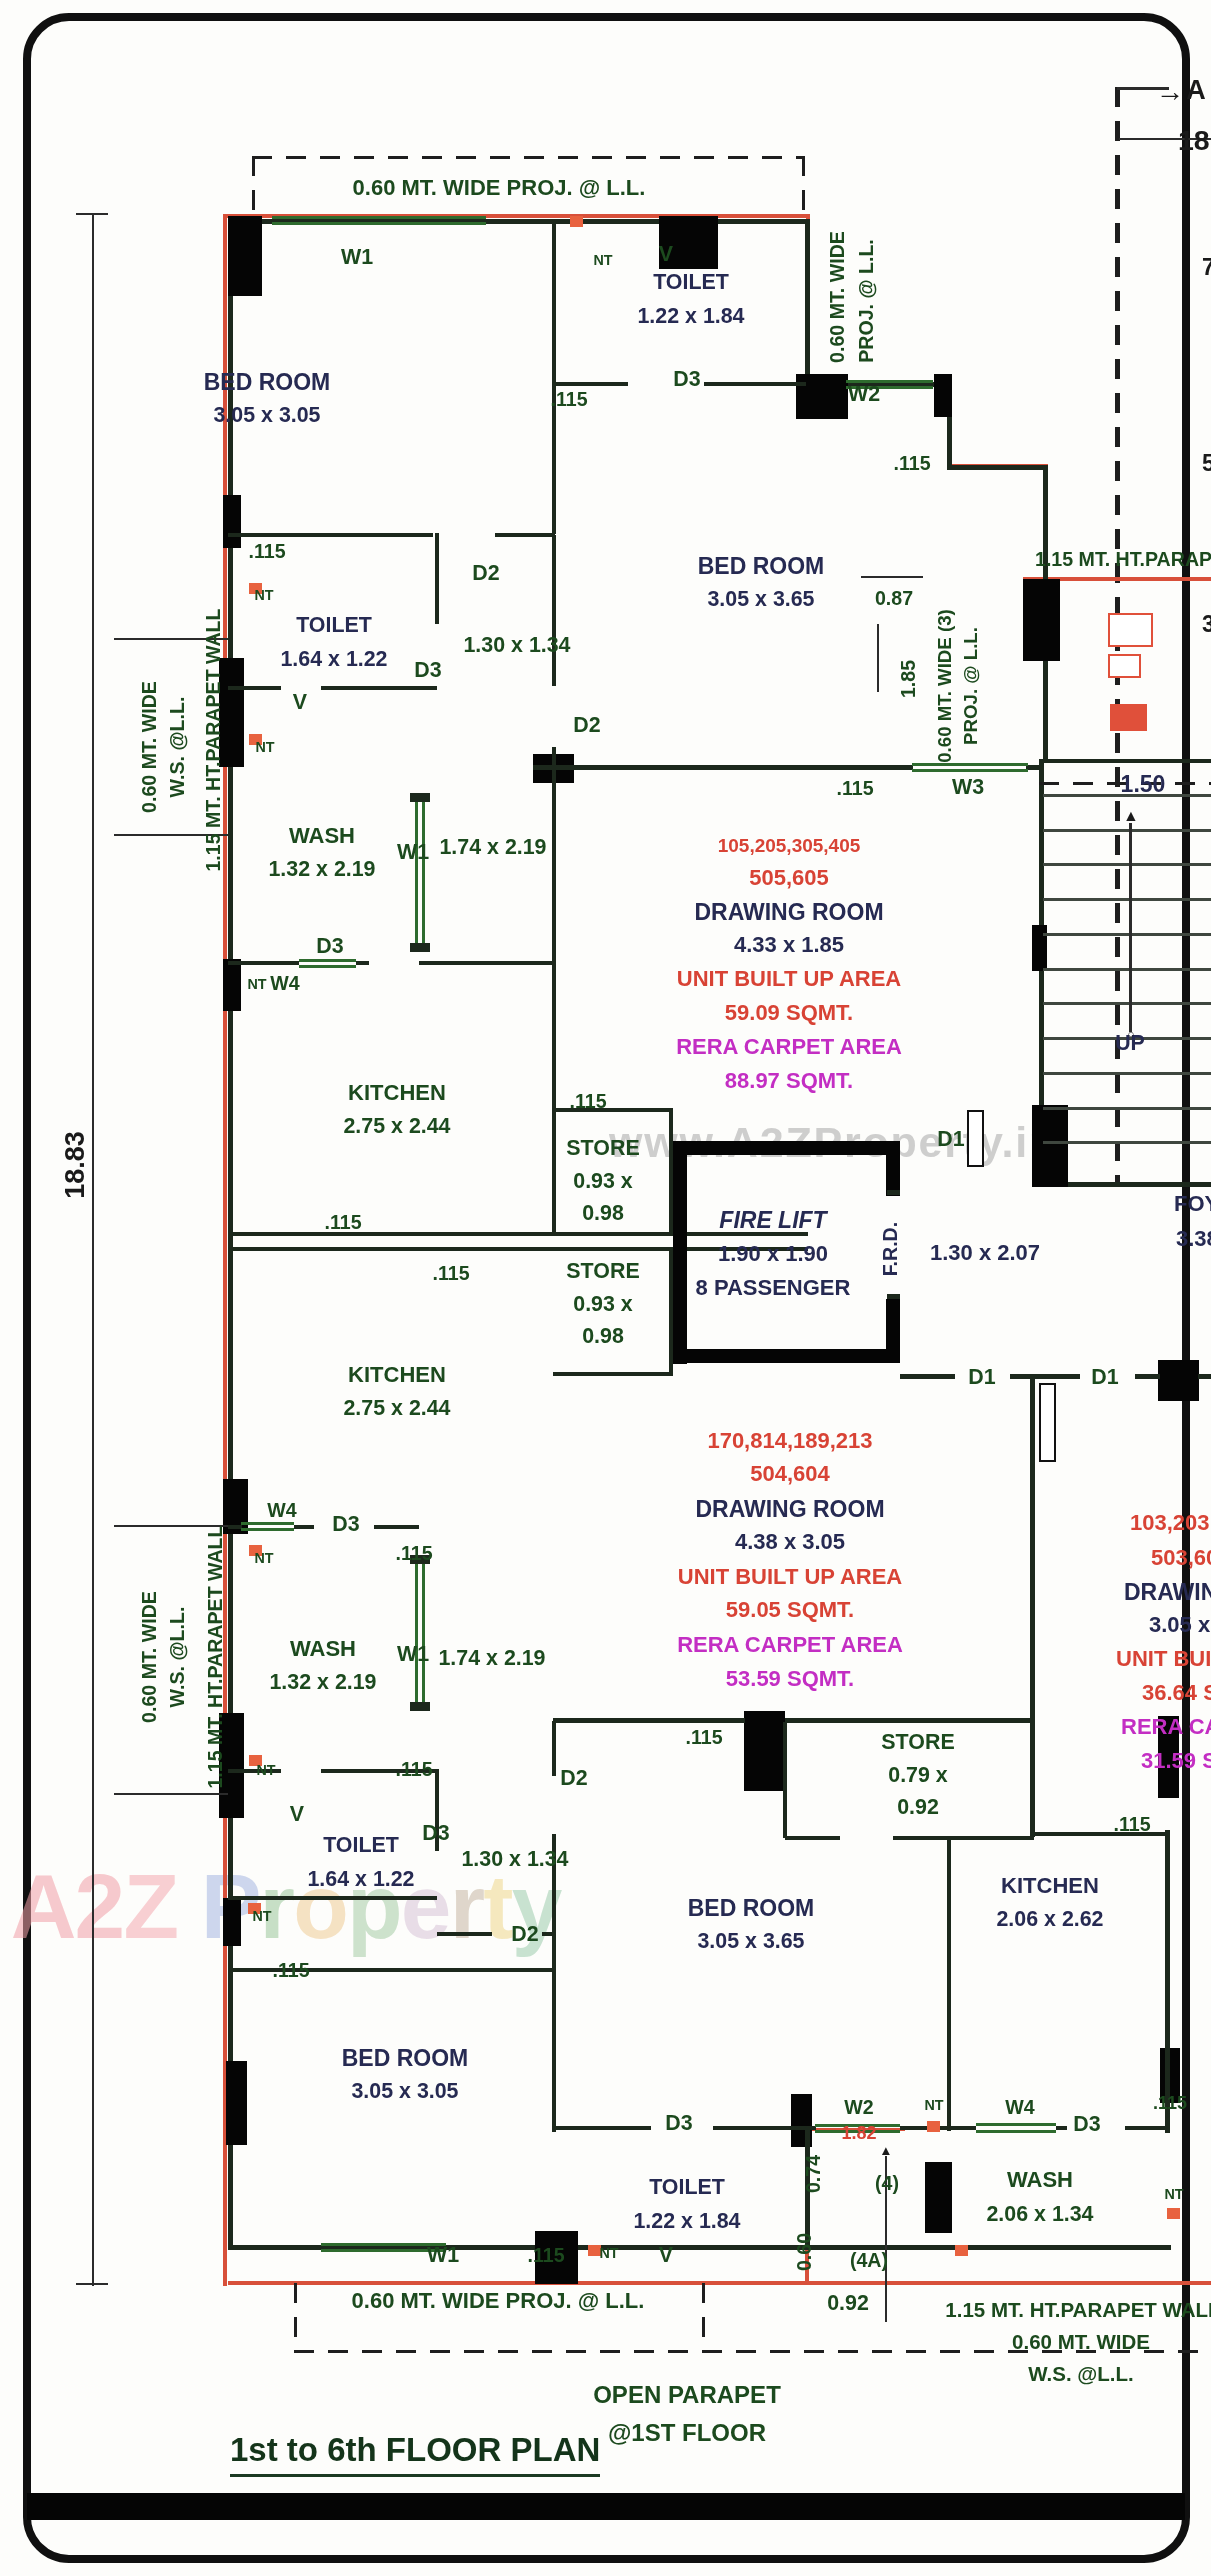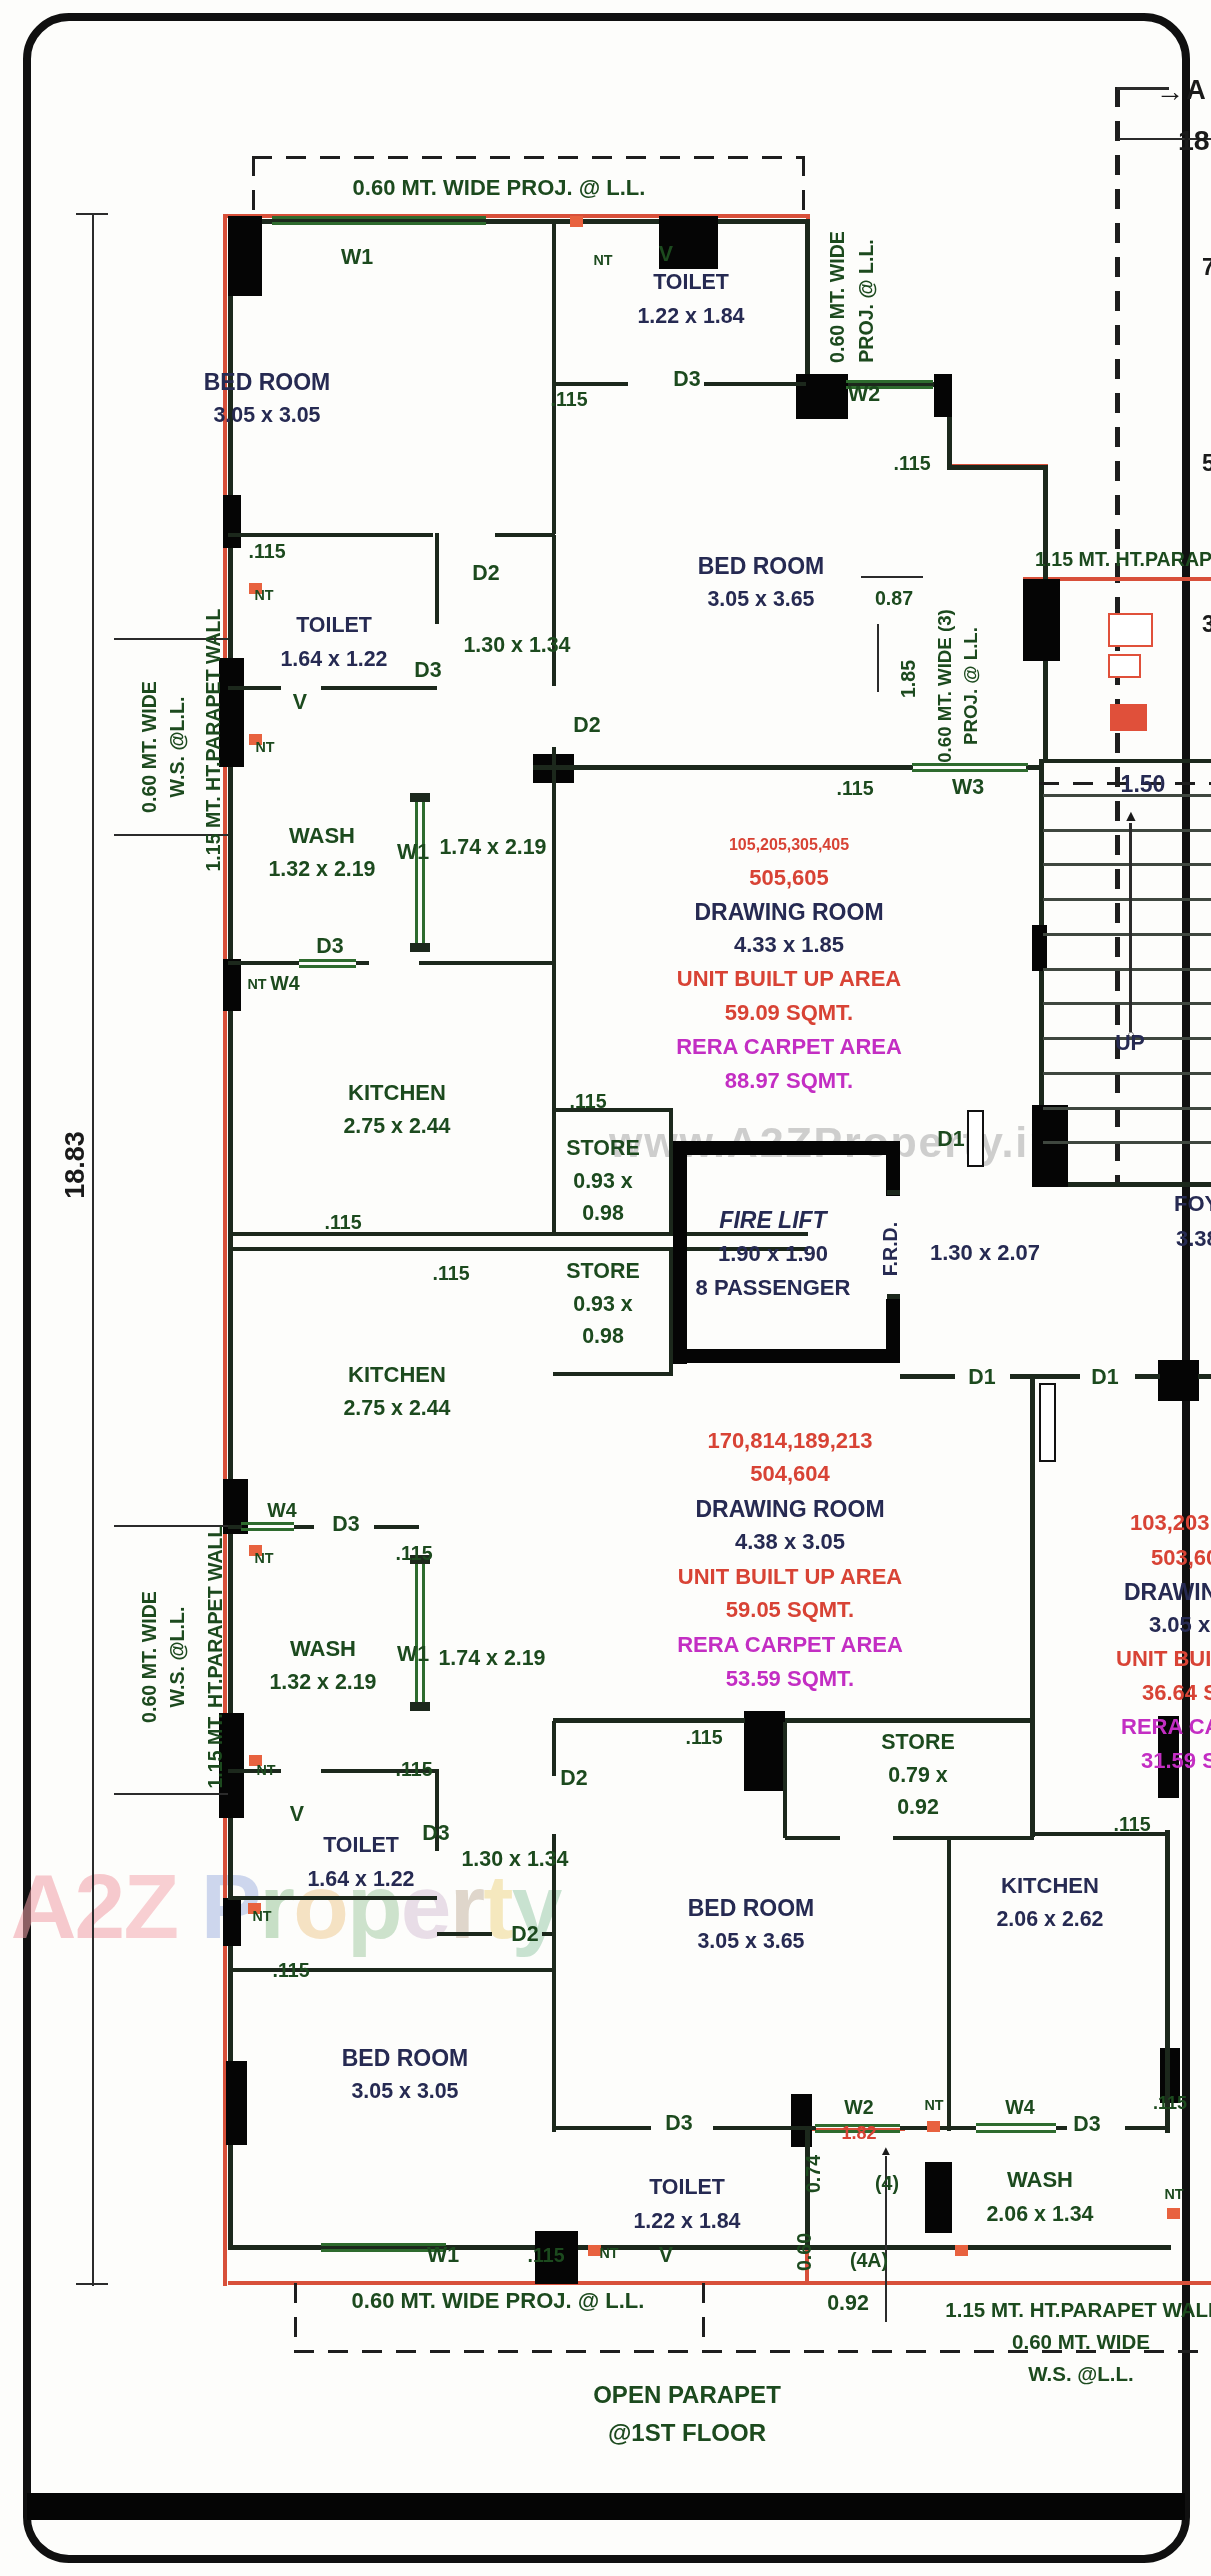--- a/index.html
+++ b/index.html
@@ -34,20 +34,21 @@
   .wm-url{position:absolute;left:833px;top:1142px;transform:translate(-50%,-50%);
     font-size:43px;color:#c6c6c6;font-weight:700;letter-spacing:1.8px;opacity:.85;}
   .brand{position:absolute;left:10.7px;top:1855px;font-size:91px;font-weight:700;
     letter-spacing:-1.8px;opacity:.55;white-space:pre;}
 </style>
 </head>
 <body>
 
 <div class="plan-canvas">
   <div class="page-frame"></div>
+  <div class="plan-title">1st to 6th FLOOR PLAN</div>
   <div class="wm-url">www.A2ZProperty.in</div>
   <div class="brand"><span style="color: rgb(242, 160, 168);">A</span><span style="color: rgb(242, 160, 168);">2</span><span style="color: rgb(244, 170, 178);">Z</span><span style="color: rgb(255, 255, 255);"> </span><span style="color: rgb(166, 184, 226);">P</span><span style="color: rgb(156, 200, 156);">r</span><span style="color: rgb(240, 204, 150);">o</span><span style="color: rgb(166, 204, 166);">p</span><span style="color: rgb(216, 196, 216);">e</span><span style="color: rgb(200, 184, 164);">r</span><span style="color: rgb(240, 216, 142);">t</span><span style="color: rgb(158, 204, 174);">y</span></div>
 <div class="rc K" style="left: 27px; top: 2493px; width: 1158px; height: 27px;"></div>
     <div class="rc d" style="left: 92px; top: 214px; width: 1.8px; height: 2072px;"></div>
     <div class="rc d" style="left: 76px; top: 213px; width: 32px; height: 1.8px;"></div>
     <div class="rc d" style="left: 76px; top: 2283px; width: 32px; height: 1.8px;"></div>
     <div class="rc dv" style="left: 1115px; top: 87px; width: 4.5px; height: 1098px;"></div>
     <div class="rc d" style="left: 1117px; top: 87px; width: 52px; height: 2.7px;"></div>
     <div class="rc d" style="left: 1119px; top: 138px; width: 93px; height: 1.8px;"></div>
     <div class="rc r" style="left: 223px; top: 214px; width: 586px; height: 3.6px;"></div>
@@ -268,21 +269,21 @@
     <div class="lb c-g" style="left: 603px; top: 1149px; font-size: 21.4px;">STORE</div>
     <div class="lb c-g" style="left: 603px; top: 1182px; font-size: 21.4px;">0.93 x</div>
     <div class="lb c-g" style="left: 603px; top: 1214px; font-size: 21.4px;">0.98</div>
     <div class="lb c-g" style="left: 343px; top: 1223px; font-size: 19.6px;">.115</div>
     <div class="lb c-g" style="left: 451px; top: 1274px; font-size: 19.6px;">.115</div>
     <div class="lb c-g" style="left: 603px; top: 1272px; font-size: 21.4px;">STORE</div>
     <div class="lb c-g" style="left: 603px; top: 1305px; font-size: 21.4px;">0.93 x</div>
     <div class="lb c-g" style="left: 603px; top: 1337px; font-size: 21.4px;">0.98</div>
     <div class="lb c-g" style="left: 397px; top: 1375px; font-size: 22px;">KITCHEN</div>
     <div class="lb c-g" style="left: 397px; top: 1409px; font-size: 21.4px;">2.75 x 2.44</div>
-    <div class="lb c-r" style="left: 789px; top: 845px; font-size: 16px;">105,205,305,405</div>
+    <div class="lb c-r" style="left: 789px; top: 845px; font-size: 19px;">105,205,305,405</div>
     <div class="lb c-r" style="left: 789px; top: 878px; font-size: 22px;">505,605</div>
     <div class="lb c-n" style="left: 789px; top: 912px; font-size: 23px;">DRAWING ROOM</div>
     <div class="lb c-n" style="left: 789px; top: 945px; font-size: 22px;">4.33 x 1.85</div>
     <div class="lb c-r" style="left: 789px; top: 979px; font-size: 22px;">UNIT BUILT UP AREA</div>
     <div class="lb c-r" style="left: 789px; top: 1013px; font-size: 22px;">59.09 SQMT.</div>
     <div class="lb c-m" style="left: 789px; top: 1047px; font-size: 22px;">RERA CARPET AREA</div>
     <div class="lb c-m" style="left: 789px; top: 1081px; font-size: 22px;">88.97 SQMT.</div>
     <div class="lb c-g" style="left: 968px; top: 788px; font-size: 21.4px;">W3</div>
     <div class="lb c-g" style="left: 855px; top: 789px; font-size: 19.6px;">.115</div>
     <div class="lb c-n" style="left: 1143px; top: 784px; font-size: 23px;">1.50</div>

